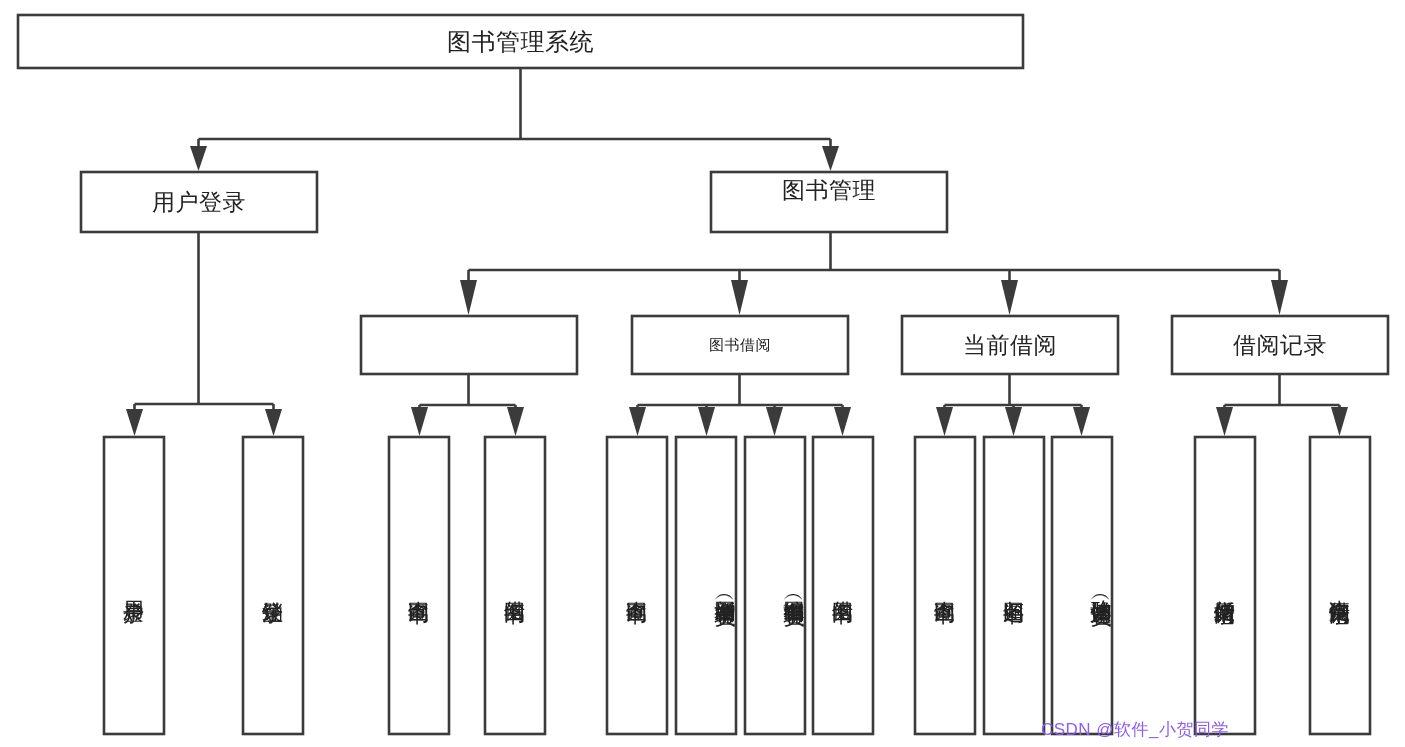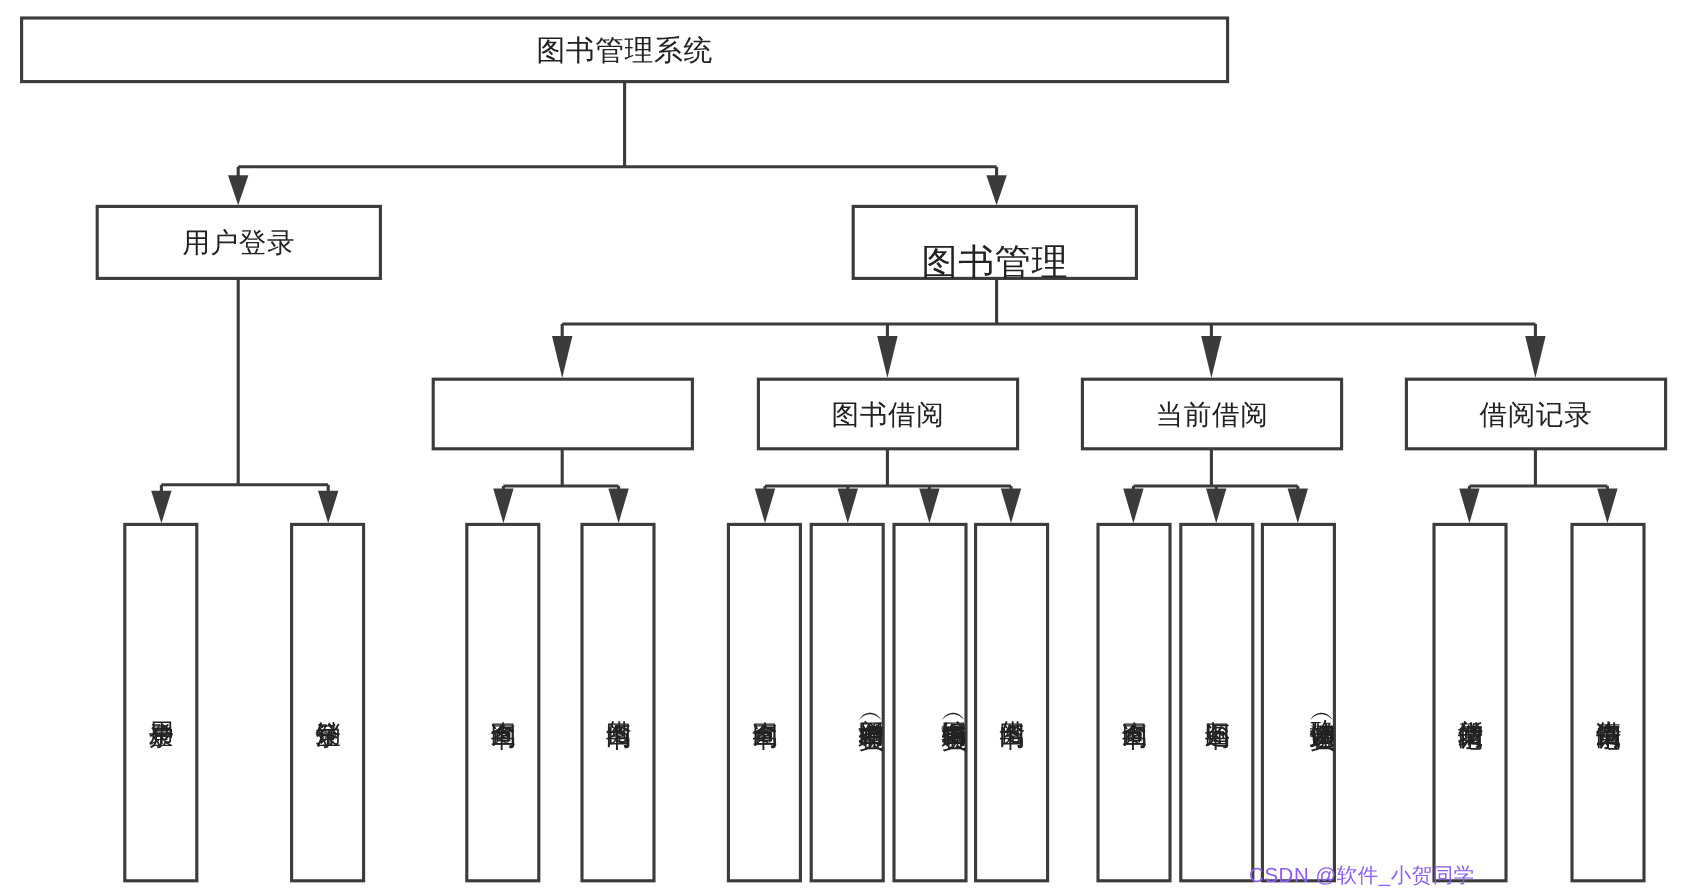--- a/index.html
+++ b/index.html
@@ -177,23 +177,23 @@
       <rect class="node-box" x="984" y="437" width="60" height="297"></rect>
       <rect class="node-box" x="1052" y="437" width="60" height="297"></rect>
       <rect class="node-box" x="1195" y="437" width="60" height="297"></rect>
       <rect class="node-box" x="1310" y="437" width="60" height="297"></rect>
     </g>
   </svg>
 
   <div class="node-label-h" style="left:18px; top:15px; width:1005px; height:53px; font-size:24px;">图书管理系统</div>
 
   <div class="node-label-h" style="left:81px; top:172px; width:236px; height:60px; font-size:23px;">用户登录</div>
-  <div class="node-label-h" style="left:711px; top:188px; width:236px; height:60px; font-size:30px;">图书管理</div>
-
-  <div class="node-label-h" style="left:632px; top:316px; width:216px; height:58px; font-size:23px;">图书借阅</div>
+  <div class="node-label-h" style="left:711px; top:160px; width:236px; height:60px; font-size:23px;">图书管理</div>
+
+  <div class="node-label-h" style="left:632px; top:316px; width:216px; height:58px; font-size:15px;">图书借阅</div>
   <div class="node-label-h" style="left:1172px; top:316px; width:216px; height:58px; font-size:23px;">借阅记录</div>
   <div class="node-label-h" style="left:902px; top:316px; width:216px; height:58px; font-size:23px;">当前借阅</div>
 
   <div class="node-label-v center-v" style="left:104px; top:437px; width:60px; height:297px;">用户登录</div>
   <div class="node-label-v center-v" style="left:243px; top:437px; width:60px; height:297px;">注销登录</div>
   <div class="node-label-v center-v" style="left:389px; top:437px; width:60px; height:297px;">查询图书</div>
   <div class="node-label-v center-v" style="left:485px; top:437px; width:60px; height:297px;">借阅图书</div>
   <div class="node-label-v center-v" style="left:607px; top:437px; width:60px; height:297px;">查询图书</div>
   <div class="node-label-v" style="left:676px; top:437px; width:60px; height:297px;">新增图书（管理员）</div>
   <div class="node-label-v" style="left:745px; top:437px; width:60px; height:297px;">编辑图书（管理员）</div>

